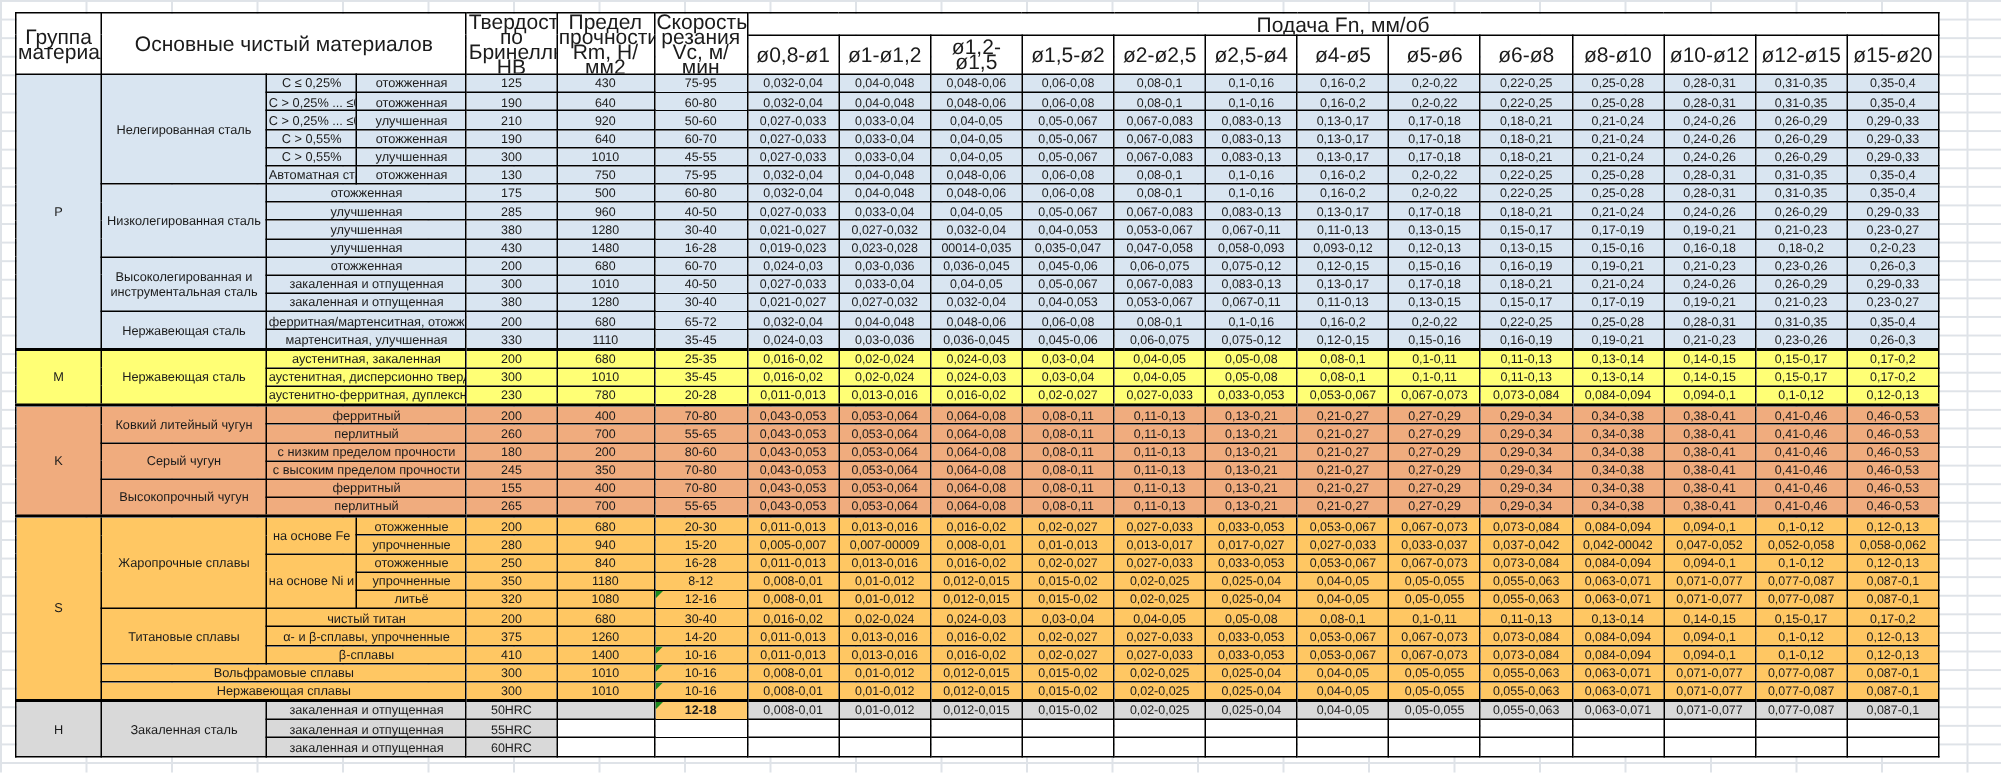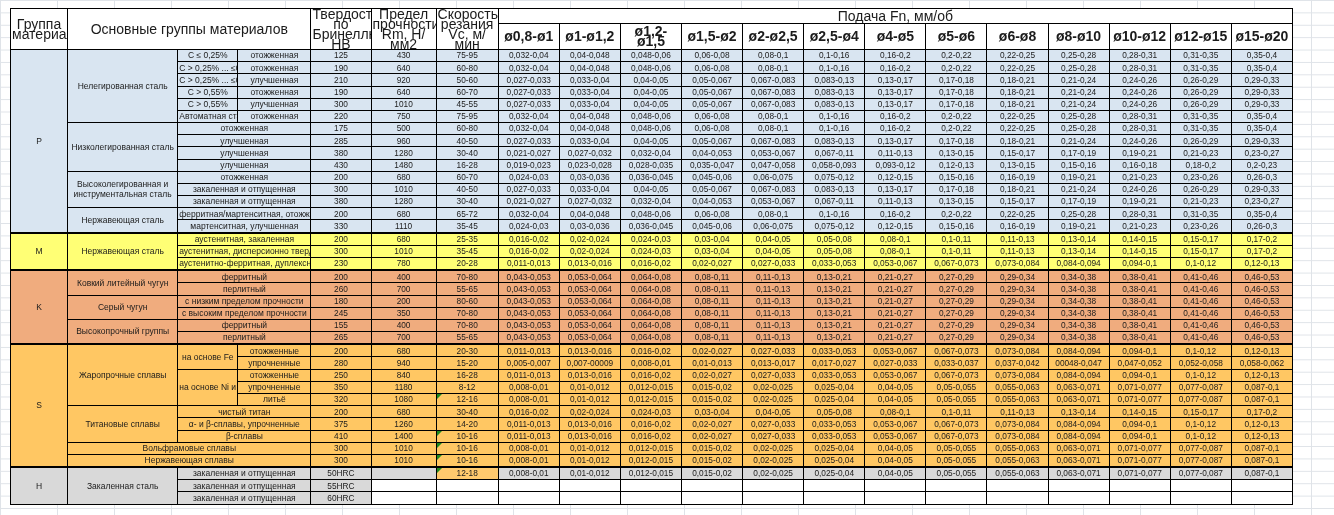--- a/index.html
+++ b/index.html
@@ -16,32 +16,32 @@
     width:1283px;height:489px;
     font-family:"Liberation Sans",sans-serif;
     font-size:8.5px;color:#1b1b1b;
   }
   .sheet th,.sheet td{
     border:1px solid #000;
     text-align:center;vertical-align:middle;
     padding:0 1px;overflow:hidden;
   }
   .sheet thead th{background:#fff;font-weight:normal;font-size:14px;line-height:10px;}
-  .sheet tr.diam th{font-weight:bold;}
+  .sheet tr.diam th{font-weight:normal;}
   .sheet td{line-height:10.5px;}
   .sheet td.clip{white-space:nowrap;}
   .sheet td.num,.sheet td.dat{white-space:nowrap;font-size:8.3px;}
   
   tr.P td{background:#D9E5F1;}
   tr.M td{background:#FFFF75;}
   tr.K td{background:#F0AC7E;}
   tr.S td{background:#FFC763;}
   tr.H td{background:#D9D9D9;}
   td.wht{background:#FFFFFF !important;}
-  td.amber{background:#FFCA6E !important;}
+  td.amber{background:#FFCA6E !important;font-weight:bold;}
   tr.sep td{border-top-width:2px;}
   td.rel{position:relative;}
   .flag{position:absolute;top:0;left:0;width:0;height:0;
         border-top:5px solid #1E8A1E;border-right:5px solid transparent;}
 </style>
 </head>
 <body>
 
 <div class="canvas">
   <table class="sheet">
@@ -51,21 +51,21 @@
         <col style="width:60px">
         <col style="width:73px">
       <col style="width:60px">
         <col style="width:65px">
         <col style="width:62px">
       <col span="13" style="width:61px">
     </colgroup>
     <thead>
       <tr style="height:12px">
         <th rowspan="2">Группа материалов</th>
-        <th rowspan="2" colspan="3">Основные группы материалов</th>
+        <th rowspan="2" colspan="3">Основные чистый материалов</th>
         <th rowspan="2">Твердость по Бринеллю HB</th>
         <th rowspan="2">Предел прочности Rm, Н/мм2</th>
         <th rowspan="2">Скорость резания Vc, м/мин</th>
         <th colspan="13">Подача Fn, мм/об</th>
       </tr>
       <tr class="diam" id="diam-row" style="height:18px">
           <th>ø0,8-ø1</th>
           <th>ø1-ø1,2</th>
           <th>ø1,2-ø1,5</th>
           <th>ø1,5-ø2</th>
@@ -179,21 +179,21 @@
           <td class="dat">0,17-0,18</td>
           <td class="dat">0,18-0,21</td>
           <td class="dat">0,21-0,24</td>
           <td class="dat">0,24-0,26</td>
           <td class="dat">0,26-0,29</td>
           <td class="dat">0,29-0,33</td>
         </tr>
         <tr class="P">
           <td class="lab clip">Автоматная сталь</td>
           <td class="lab">отожженная</td>
-          <td class="num">220</td>
+          <td class="num">130</td>
           <td class="num">750</td>
           <td class="num rel">75-95</td>
           <td class="dat">0,032-0,04</td>
           <td class="dat">0,04-0,048</td>
           <td class="dat">0,048-0,06</td>
           <td class="dat">0,06-0,08</td>
           <td class="dat">0,08-0,1</td>
           <td class="dat">0,1-0,16</td>
           <td class="dat">0,16-0,2</td>
           <td class="dat">0,2-0,22</td>
@@ -261,21 +261,21 @@
           <td class="dat">0,21-0,23</td>
           <td class="dat">0,23-0,27</td>
         </tr>
         <tr class="P">
           <td colspan="2" class="lab">улучшенная</td>
           <td class="num">430</td>
           <td class="num">1480</td>
           <td class="num rel">16-28</td>
           <td class="dat">0,019-0,023</td>
           <td class="dat">0,023-0,028</td>
-          <td class="dat">0,028-0,035</td>
+          <td class="dat">00014-0,035</td>
           <td class="dat">0,035-0,047</td>
           <td class="dat">0,047-0,058</td>
           <td class="dat">0,058-0,093</td>
           <td class="dat">0,093-0,12</td>
           <td class="dat">0,12-0,13</td>
           <td class="dat">0,13-0,15</td>
           <td class="dat">0,15-0,16</td>
           <td class="dat">0,16-0,18</td>
           <td class="dat">0,18-0,2</td>
           <td class="dat">0,2-0,23</td>
@@ -509,21 +509,21 @@
           <td class="dat">0,13-0,21</td>
           <td class="dat">0,21-0,27</td>
           <td class="dat">0,27-0,29</td>
           <td class="dat">0,29-0,34</td>
           <td class="dat">0,34-0,38</td>
           <td class="dat">0,38-0,41</td>
           <td class="dat">0,41-0,46</td>
           <td class="dat">0,46-0,53</td>
         </tr>
         <tr class="K">
-          <td rowspan="2" class="lab">Высокопрочный группы</td>
+          <td rowspan="2" class="lab">Высокопрочный чугун</td>
           <td colspan="2" class="lab">ферритный</td>
           <td class="num">155</td>
           <td class="num">400</td>
           <td class="num rel">70-80</td>
           <td class="dat">0,043-0,053</td>
           <td class="dat">0,053-0,064</td>
           <td class="dat">0,064-0,08</td>
           <td class="dat">0,08-0,11</td>
           <td class="dat">0,11-0,13</td>
           <td class="dat">0,13-0,21</td>
@@ -583,21 +583,21 @@
           <td class="num rel">15-20</td>
           <td class="dat">0,005-0,007</td>
           <td class="dat">0,007-00009</td>
           <td class="dat">0,008-0,01</td>
           <td class="dat">0,01-0,013</td>
           <td class="dat">0,013-0,017</td>
           <td class="dat">0,017-0,027</td>
           <td class="dat">0,027-0,033</td>
           <td class="dat">0,033-0,037</td>
           <td class="dat">0,037-0,042</td>
-          <td class="dat">00048-0,047</td>
+          <td class="dat">0,042-00042</td>
           <td class="dat">0,047-0,052</td>
           <td class="dat">0,052-0,058</td>
           <td class="dat">0,058-0,062</td>
         </tr>
         <tr class="S">
           <td rowspan="3" class="lab clip">на основе Ni и Co</td>
           <td class="lab">отожженные</td>
           <td class="num">250</td>
           <td class="num">840</td>
           <td class="num rel">16-28</td>

